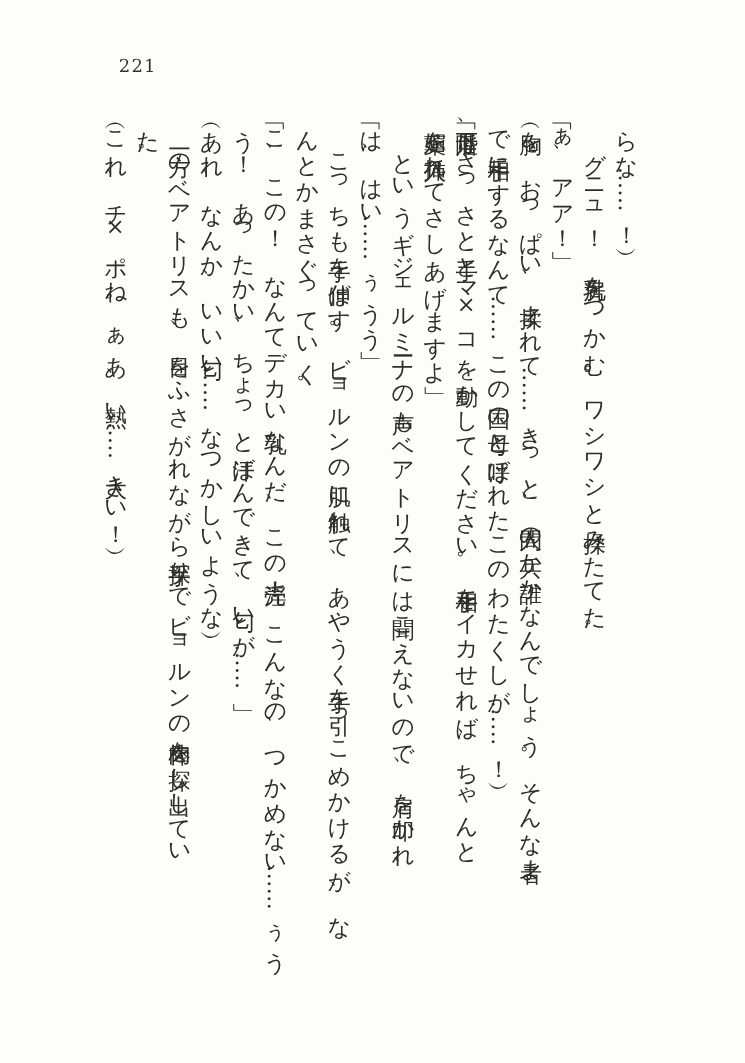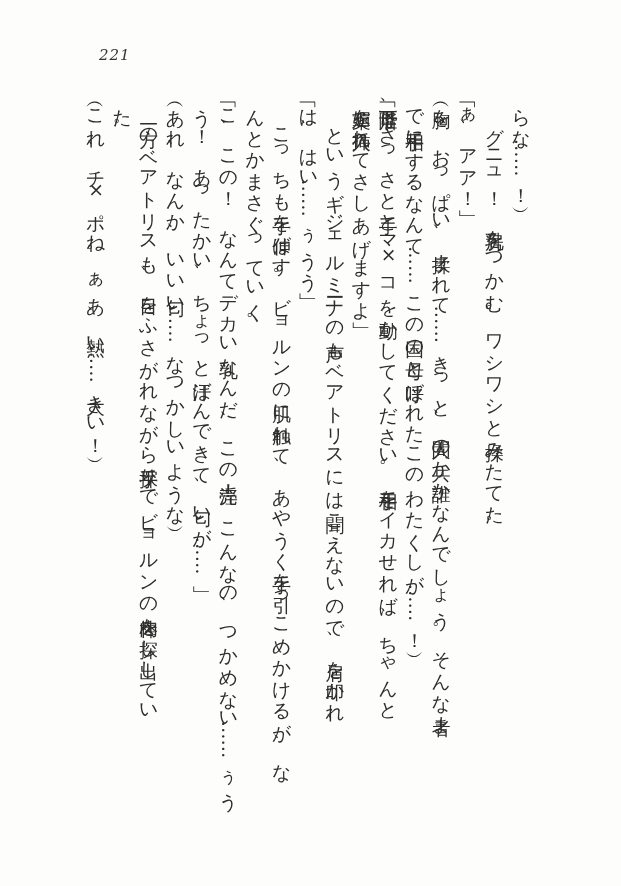--- a/index.html
+++ b/index.html
@@ -13,21 +13,20 @@
       width: 621px;
       height: 886px;
       background: #fdfdfc;
       overflow: hidden;
     }
     .page-number {
       position: absolute;
       top: 46px;
       left: 99px;
       font-size: 15px;
-      font-style: italic;
       letter-spacing: 1px;
       color: #333331;
     }
     .text-block {
       position: absolute;
       top: 96px;
       right: 87px;
       height: 718px;
       writing-mode: vertical-rl;
       text-orientation: mixed;

